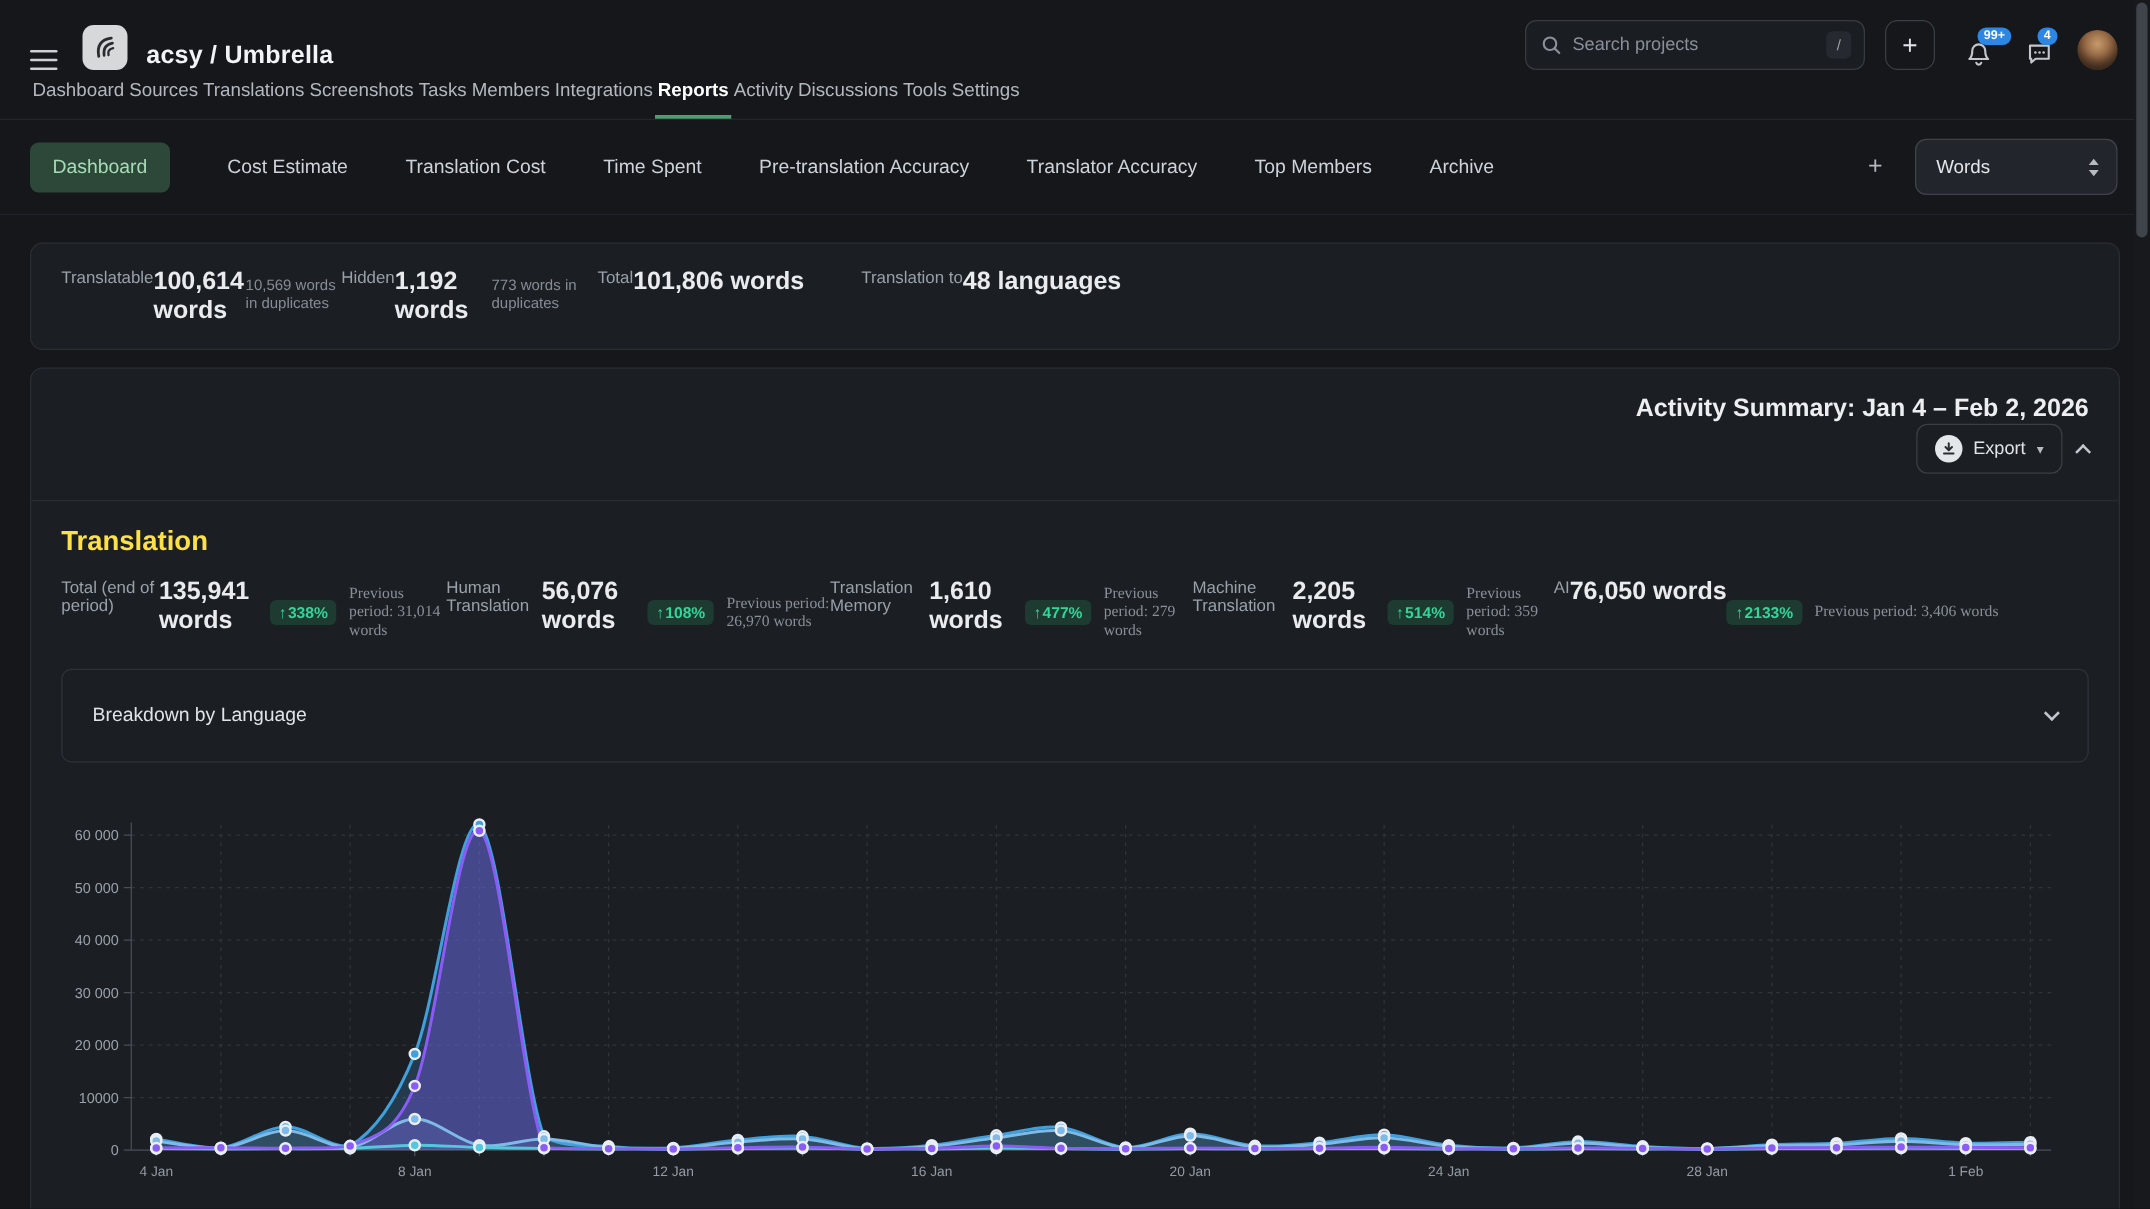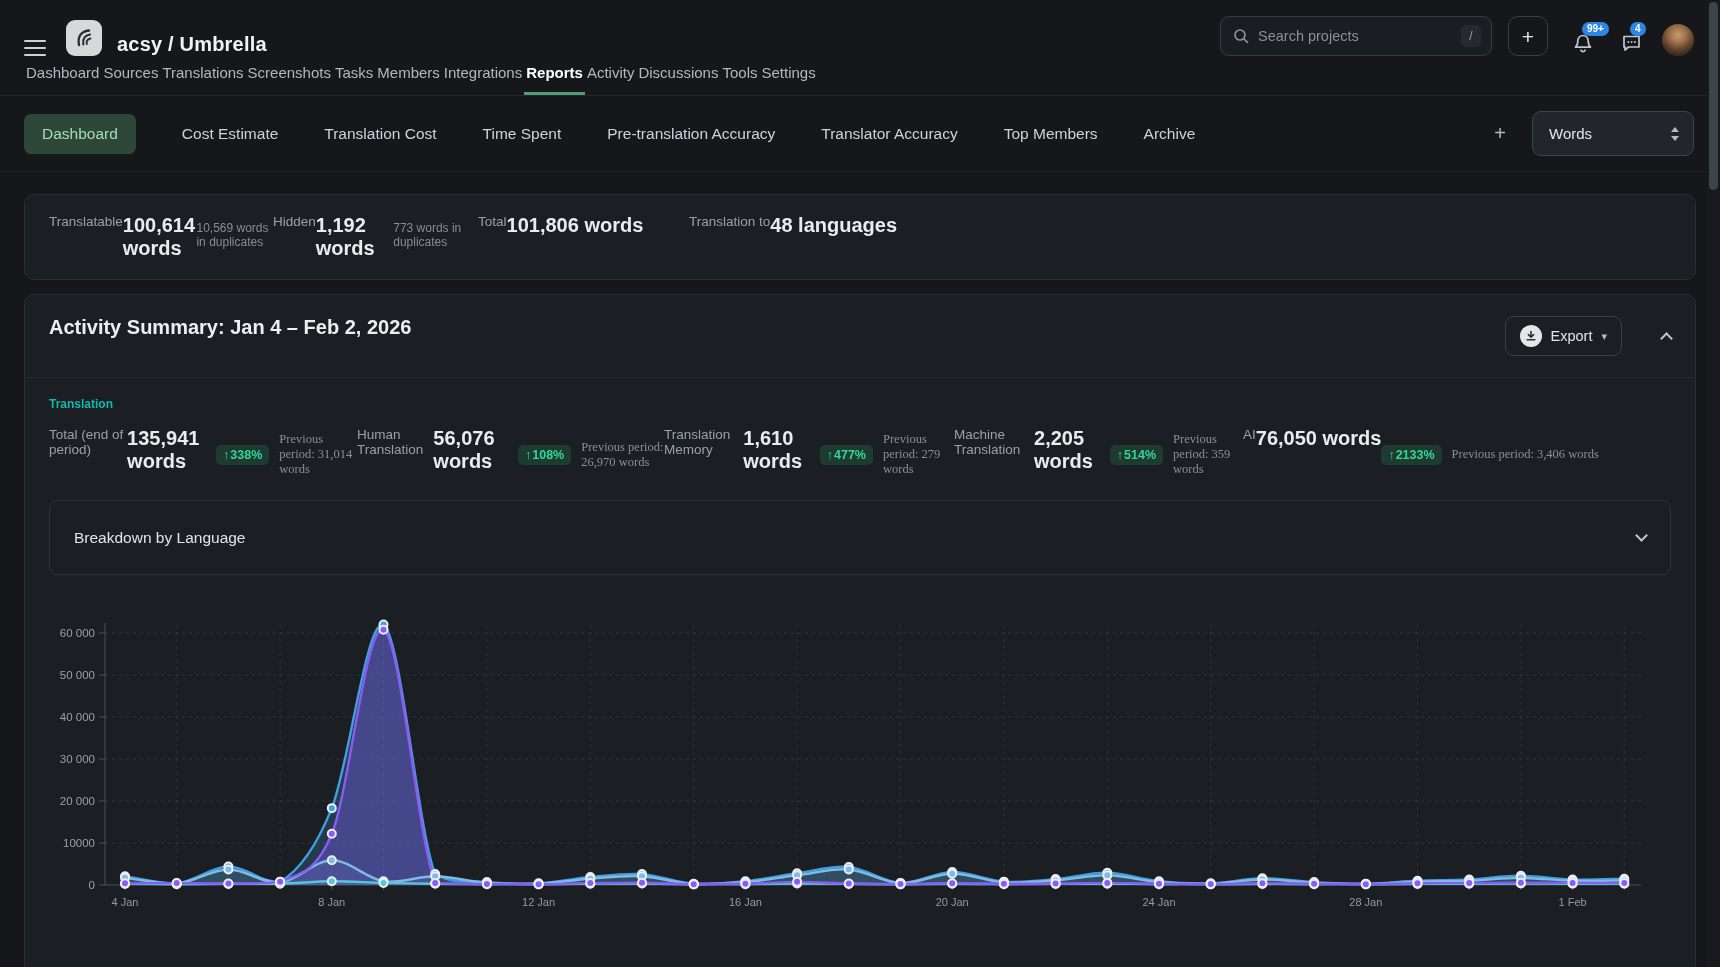--- a/index.html
+++ b/index.html
@@ -42,32 +42,32 @@
   .main { padding:22px 24px 0; }
   .card { background:#1b1f24; border:1px solid #2a2e35; border-radius:10px; }
   .stats-card { display:flex; padding:19px 24px; margin-bottom:14px; }
   .stat-col { display:flex; flex-direction:row; }
   .w1{width:224px}.w2{width:205px}.w3{width:211px}
   .stat-label { font-size:13.5px; color:#99a0a8; margin-bottom:7px; }
   .stat-value { font-size:20px; font-weight:600; color:#e9ebee; }
   .stat-sub { font-size:12px; color:#878c94; margin-top:7px; }
 
   .activity-card { min-height:700px; }
-  .activity-header { display:flex; align-items:flex-start; padding:21px 24px; }
+  .activity-header { display:flex; align-items:flex-end; padding:21px 24px;flex-direction:column; }
   .activity-title { font-size:20px; font-weight:700; color:#eceef1; }
-  .header-right { margin-left:auto; display:flex; align-items:center; gap:40px; }
+  .header-right { margin-left:auto; display:flex; align-items:center; gap:12px; }
   .export-btn { display:flex; align-items:center; gap:9px; height:40px; padding:0 14px; border:1px solid #3a3f46; border-radius:9px; background:transparent; color:#e2e4e8; font-size:14.5px; cursor:pointer; font-family:inherit; }
   .export-circle { width:22px; height:22px; border-radius:50%; background:#e4e7ea; display:flex; align-items:center; justify-content:center; }
   .caret { font-size:11px; color:#b6bac1; }
   .chev { width:9px; height:9px; border-left:2px solid #c3c7cd; border-top:2px solid #c3c7cd; transform:rotate(45deg); margin-top:4px; cursor:pointer; }
   .chev.down { transform:rotate(225deg); margin-top:-4px; }
   .hdiv { height:1px; background:#282c32; }
 
   .activity-body { padding:19px 24px 0; }
-  .section-title { font-size:12px; font-weight:700; color:#14b8a6; margin-bottom:16px; }
+  .section-title { font-size:22px; font-weight:700; color:#fde047; margin-bottom:16px; }
   .metrics { display:flex; }
   .metric { display:flex; }
   .m1{width:308px}.m2{width:307px}.m3{width:290px}.m4{width:289px}
   .metric-label { font-size:13.5px; color:#99a0a8; margin-bottom:7px; }
   .metric-value { font-size:20px; font-weight:600; color:#e9ebee; margin-bottom:9px; }
   .metric-row { display:flex; align-items:center; }
   .delta-badge { display:inline-flex; align-items:center; gap:1px; background:#1d3b31; color:#35d49b; font-size:12.5px; font-weight:600; border-radius:5px; padding:3px 7px; }
   .prev-text { font-size:12.5px; color:#8a8f97; margin-left:10px;font-family:Liberation Serif, serif; }
 
   .breakdown { margin:18px 24px 0; border:1px solid #2e323a; border-radius:8px; height:75px; display:flex; align-items:center; justify-content:space-between; padding:0 24px; font-size:15.5px; color:#e0e3e8; cursor:pointer; }

